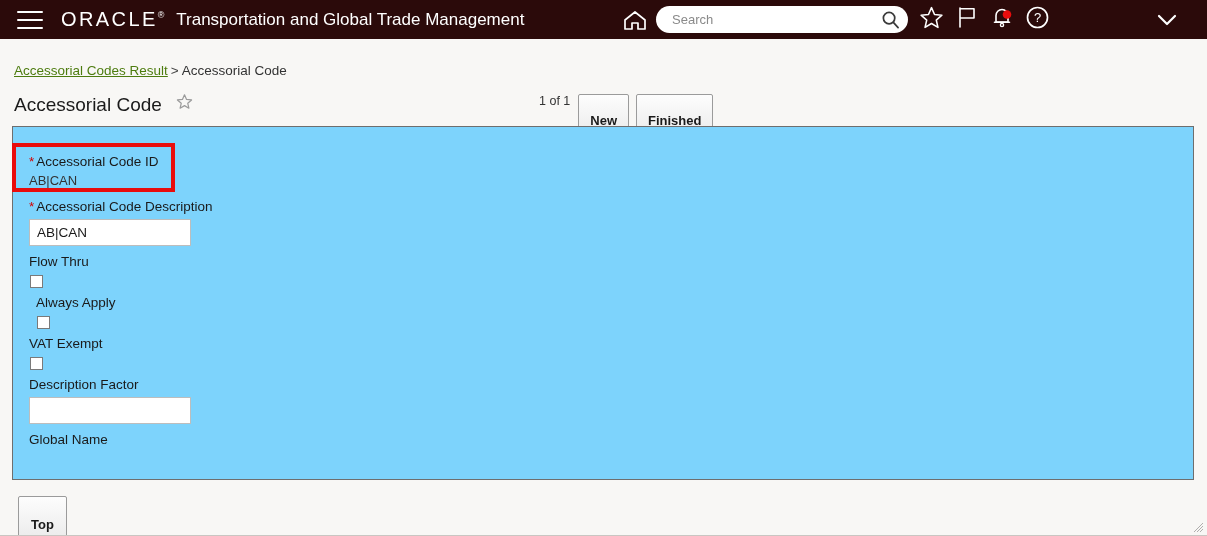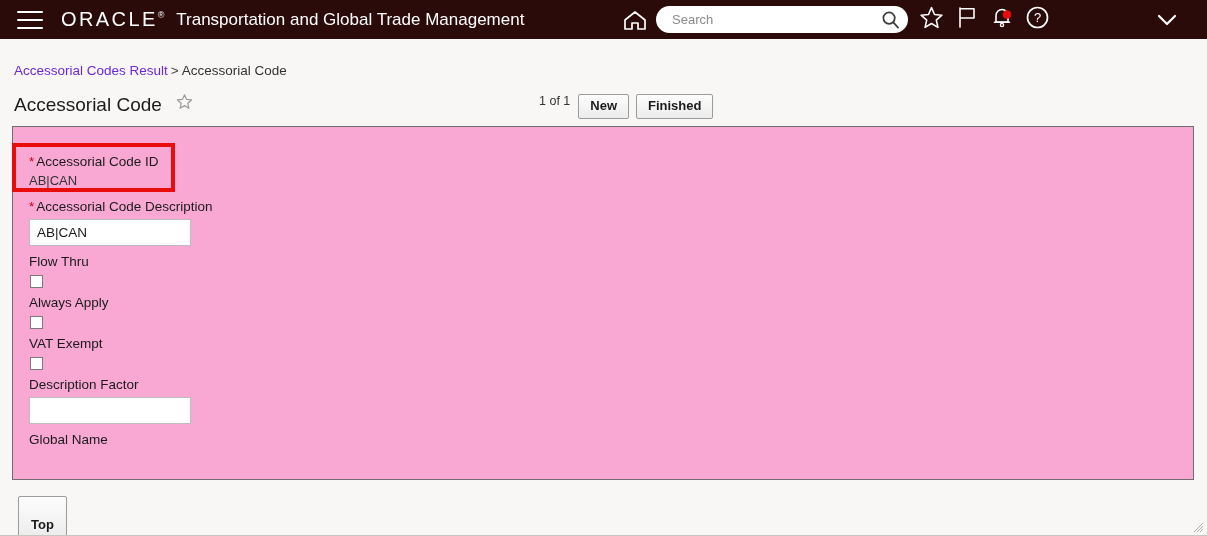--- a/index.html
+++ b/index.html
@@ -80,21 +80,21 @@
     position: absolute; right: 26px; top: 0; height: 39px;
     display: flex; align-items: center; cursor: pointer;
   }
 
   
   .breadcrumb {
     position: absolute; left: 14px; top: 63px;
     font-size: 13.5px; color: #333;
   }
   .breadcrumb a {
-    color: #6d28d9; cursor: pointer;
+    color: #4d7c0f; text-decoration: underline; cursor: pointer;
   }
   .breadcrumb .sep { color: #444; margin: 0 3px; }
 
   
   .title-row {
     position: absolute; left: 14px; top: 93px;
     width: 1180px; height: 28px;
   }
   .page-title {
     font-size: 19px; color: #1a1a1a; display: inline-block;
@@ -108,32 +108,32 @@
     position: absolute; left: 525px; top: 1px;
     display: flex; align-items: flex-start;
   }
   .page-count { font-size: 12.5px; color: #333; margin-right: 8px; }
   .btn {
     font-family: "Liberation Sans", sans-serif;
     font-size: 13px; font-weight: bold; color: #1a1a1a;
     background: linear-gradient(to bottom, #fdfdfd 0%, #ececec 100%);
     border: 1px solid #9b9b9b;
     border-radius: 2px;
-    padding: 4px 11px 5px 11px;
+    padding: 19px 11px 5px 11px;
     cursor: pointer;
     margin-right: 7px;
     line-height: 14px;
   }
 
   
   .panel {
     position: absolute; left: 12px; top: 126px;
     width: 1182px; height: 354px;
     border: 1px solid #6e6e6e;
-    background: #f9a8d4;
+    background: #7dd3fc;
   }
 
   .field { position: absolute; }
   .field-label {
     font-size: 13.5px; color: #1a1a1a;
     white-space: nowrap;
   }
   .req { color: #d40000; margin-right: 2px; }
   .readonly-val {
     font-size: 13px; color: #333; margin-top: 4px;
@@ -294,21 +294,21 @@
       <span class="req">*</span><span>Accessorial Code Description</span>
     </div>
     <input class="txt-input" type="text" value="AB|CAN" style="">
   </div>
 
   <div class="field" style="left:16px; top:127px;text-align:center;">
     <div class="field-label">Flow Thru</div>
     <div class="chk"></div>
   </div>
 
-  <div class="field" style="left:16px; top:168px;">
+  <div class="field" style="left:23px; top:168px;">
     <div class="field-label">Always Apply</div>
     <div class="chk"></div>
   </div>
 
   <div class="field" style="left:16px; top:209px;">
     <div class="field-label">VAT Exempt</div>
     <div class="chk"></div>
   </div>
 
   <div class="field" style="left:16px; top:250px;">

